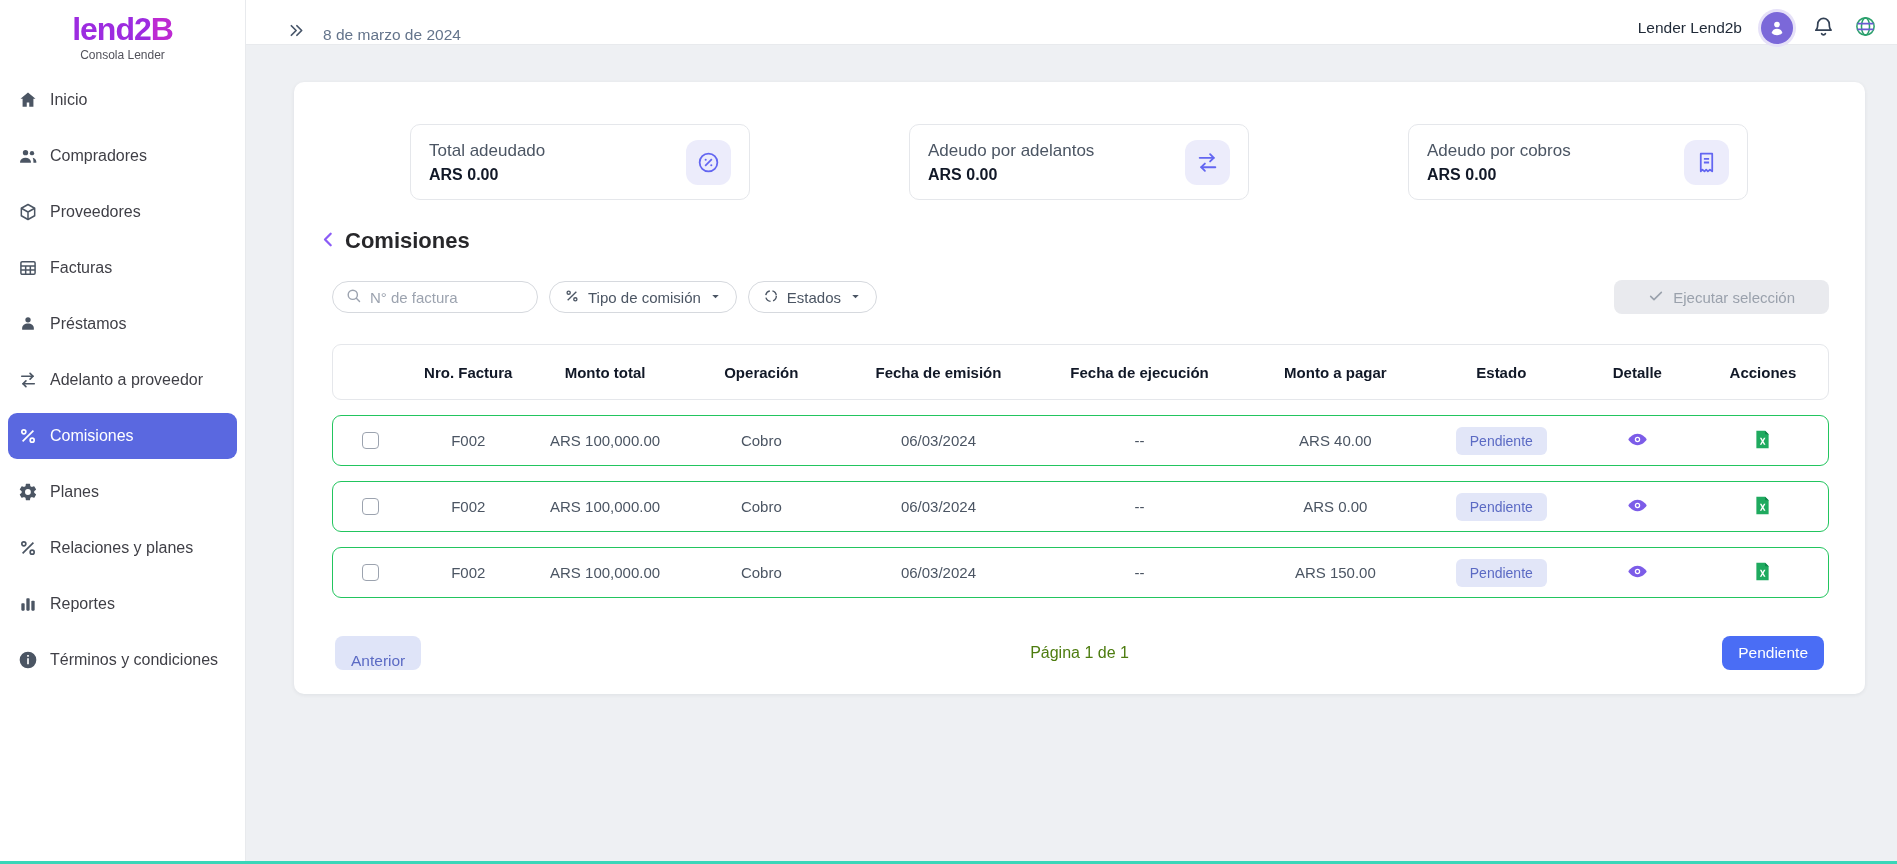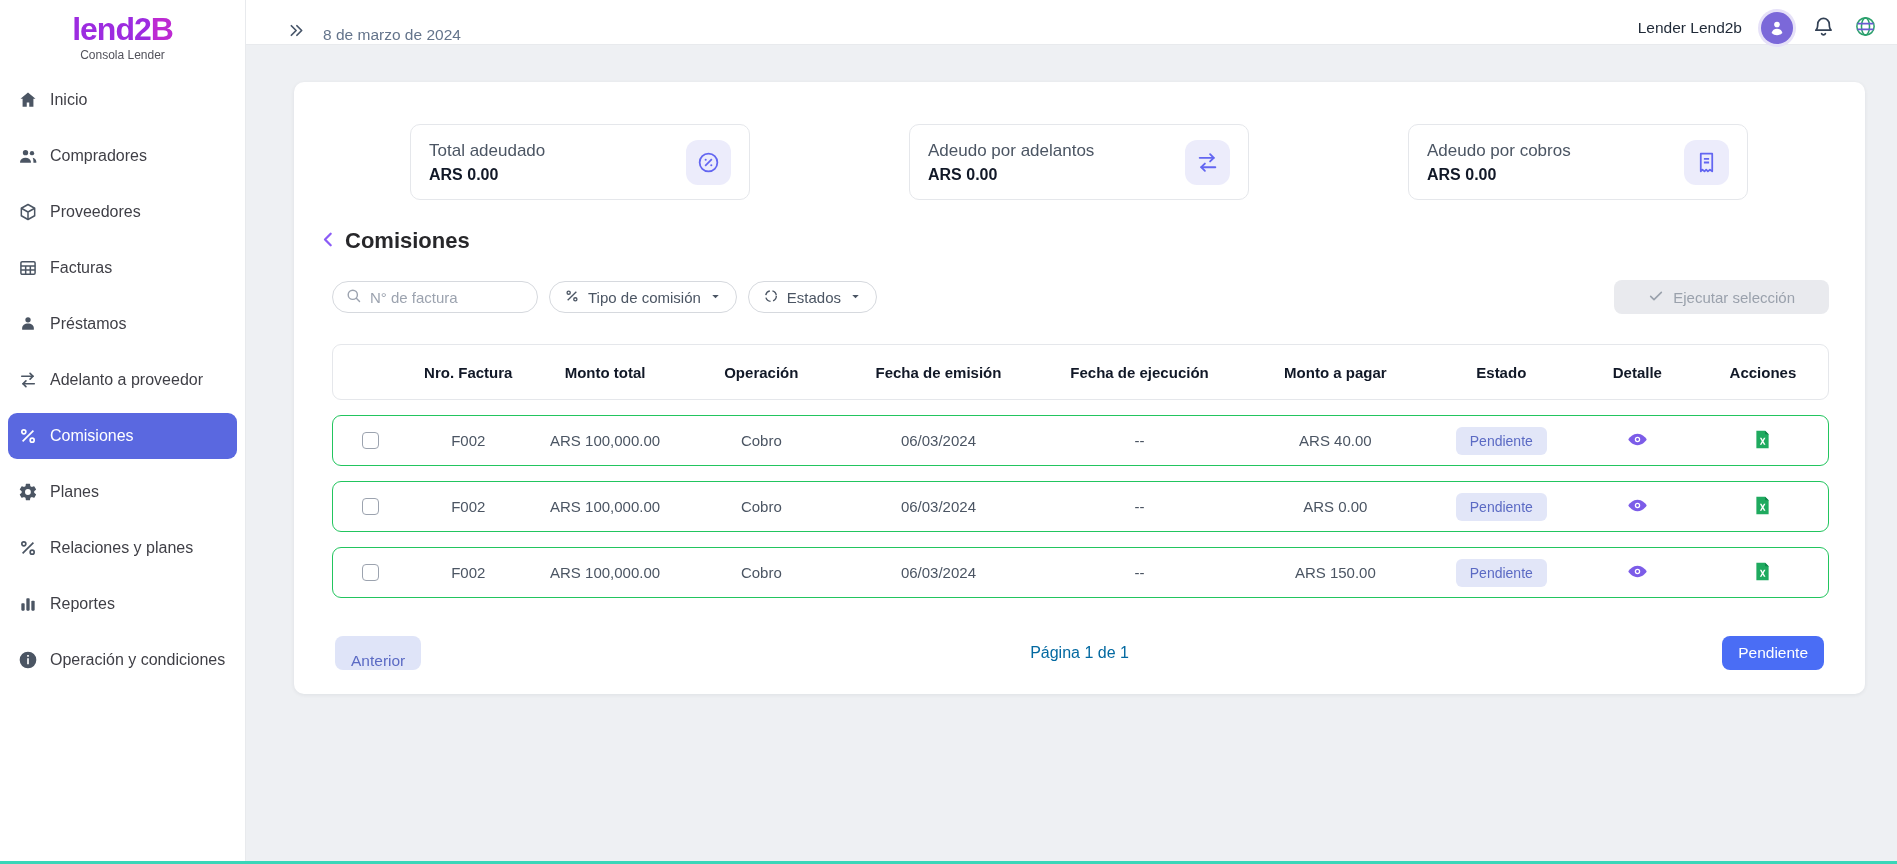--- a/index.html
+++ b/index.html
@@ -68,21 +68,21 @@
   .t-row{height:51px;border:1px solid #22c55e;border-radius:9px;margin-top:15px;font-size:15px;color:#4b5563;background:#fff}
   .cell{overflow:hidden;text-overflow:ellipsis;white-space:nowrap}
   input[type=checkbox]{width:17px;height:17px;border:1.6px solid #9ca3af;border-radius:4px;appearance:none;-webkit-appearance:none;background:#fff;cursor:pointer;display:block;margin:0 auto}
   .badge{display:inline-block;padding:6px 14px;background:#e2e6f8;color:#5b6ac4;border-radius:6px;font-size:14px}
   .icon-btn{border:none;background:transparent;cursor:pointer;padding:2px;display:inline-flex;align-items:center;justify-content:center}
   .icon-btn svg{width:21px;height:21px}
   
   .pagination{display:flex;align-items:center;margin:38px 41px 0 41px;position:relative}
   .prev-btn{background:#dfe4f8;color:#5b6ac4;border:none;border-radius:8px;height:34px;padding:16px 16px;font-size:15.5px;cursor:pointer;font-family:"Liberation Sans",sans-serif}
   .next-btn{background:#4a6df5;color:#fff;border:none;border-radius:8px;height:34px;padding:0 16px;font-size:15.5px;cursor:pointer;margin-left:auto;font-family:"Liberation Sans",sans-serif}
-  .page-info{position:absolute;left:50%;transform:translateX(-50%);font-size:16px;color:#0369a1}
+  .page-info{position:absolute;left:50%;transform:translateX(-50%);font-size:16px;color:#4d7c0f}
   
   .bottom-line{position:absolute;left:0;bottom:0;width:100%;height:3px;background:#3ad6b8;z-index:10}
 </style>
 </head>
 <body>
 
 <aside class="sidebar">
   <div class="logo-wrap">
     <div class="logo"><span class="l1">lend2</span><span class="l2">B</span></div>
     <div class="logo-sub">Consola Lender</div>
@@ -182,21 +182,21 @@
           </svg>
         </span>
       <span>Reportes</span>
     </div>
     <div class="nav-item">
       <span class="nav-icon">
           <svg viewBox="0 0 24 24" fill="currentColor">
             <path d="M12 2a10 10 0 100 20 10 10 0 000-20zm1 15h-2v-7h2zm0-9h-2V6h2z"></path>
           </svg>
         </span>
-      <span>Operación y condiciones</span>
+      <span>Términos y condiciones</span>
     </div>
   </nav>
 </aside>
 
 <header class="topbar">
   <button class="collapse-btn">
     <span><svg viewBox="0 0 24 24" fill="none" stroke="#475569" stroke-width="2.2" stroke-linecap="round" stroke-linejoin="round" width="19" height="19">
           <path d="M5.5 6l6 6-6 6"></path>
           <path d="M12.5 6l6 6-6 6"></path>
         </svg></span>

